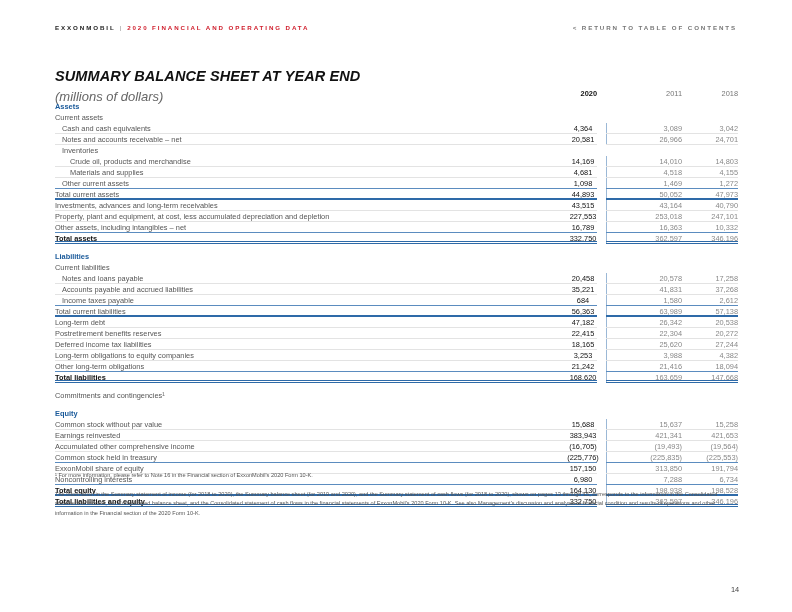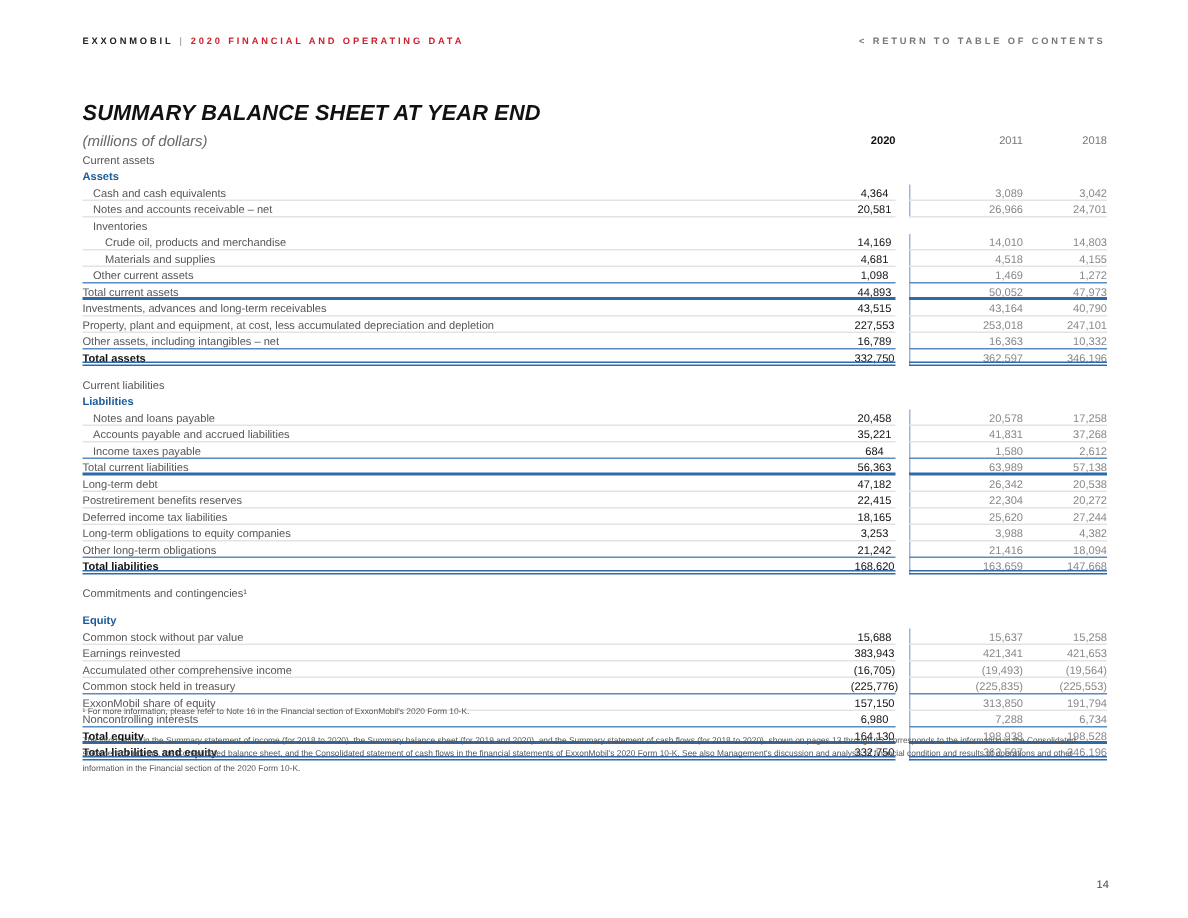--- a/index.html
+++ b/index.html
@@ -6,21 +6,21 @@
     html, body { width: 792px; height: 612px; background: #ffffff; overflow: hidden; }
     body { font-family: "Liberation Sans", sans-serif; color: #555; position: relative; }
 
     .topbar { position: absolute; top: 24px; left: 55px; right: 55px; height: 12px; font-size: 6.2px; letter-spacing: 1.9px; font-weight: bold; }
     .topbar .brand { position: absolute; left: 0; top: 0; color: #222; }
     .topbar .sep { color: #888; margin: 0 4px; font-weight: normal; }
     .topbar .report { color: #d0202e; }
     .topbar .return { position: absolute; right: 0; top: 0; color: #777; }
 
     .page-title { position: absolute; left: 55px; top: 68px; font-size: 14.5px; font-weight: bold; color: #111; letter-spacing: 0.1px; font-style: italic; }
-    .subtitle { position: absolute; left: 55px; top: 89px; font-size: 10px; font-style: italic; color: #666; }
+    .subtitle { position: absolute; left: 55px; top: 89px; font-size: 13px; font-style: italic; color: #666; }
 
     .yearhdr { position: absolute; top: 89px; font-size: 7.4px; text-align: right; width: 60px; }
     .yh-2020 { left: 537px; font-weight: bold; color: #111; }
     .yh-2019 { left: 622px; color: #777; }
     .yh-2018 { left: 678px; color: #777; }
 
     .table { position: absolute; left: 55px; top: 101px; width: 683px; }
     .row { position: relative; height: 11px; font-size: 7.4px; line-height: 11px; }
     .row .label { position: absolute; left: 0; top: 0; white-space: nowrap; color: #555; }
     .row .v2020 { position: absolute; left: 498px; width: 60px; text-align: center; font-weight: normal; color: #111; }
@@ -60,25 +60,25 @@
 
 <div class="page-title">SUMMARY BALANCE SHEET AT YEAR END</div>
 <div class="subtitle">(millions of dollars)</div>
 
 <div class="yearhdr yh-2020">2020</div>
 <div class="yearhdr yh-2019">2011</div>
 <div class="yearhdr yh-2018">2018</div>
 
 <div class="table">
 
+  <div class="row section">
+    <span class="label">Assets</span>
+  </div>
   <div class="row">
     <span class="label">Current assets</span>
-  </div>
-  <div class="row section">
-    <span class="label">Assets</span>
   </div>
   <div class="row indent1 line-light">
     <span class="label">Cash and cash equivalents</span>
     <span class="v2020">4,364</span>
     <span class="rbox"></span>
     <span class="v2019">3,089</span>
     <span class="v2018">3,042</span>
     <span class="lline"></span>
       <span class="rline"></span>
   </div>
@@ -162,25 +162,25 @@
     <span class="v2020">332,750</span>
     <span class="rbox"></span>
     <span class="v2019">362,597</span>
     <span class="v2018">346,196</span>
     <span class="lline"></span>
       <span class="rline"></span>
   </div>
 
   <div class="gap"></div>
 
+  <div class="row section">
+    <span class="label">Liabilities</span>
+  </div>
   <div class="row">
     <span class="label">Current liabilities</span>
-  </div>
-  <div class="row section">
-    <span class="label">Liabilities</span>
   </div>
   <div class="row indent1 line-light">
     <span class="label">Notes and loans payable</span>
     <span class="v2020">20,458</span>
     <span class="rbox"></span>
     <span class="v2019">20,578</span>
     <span class="v2018">17,258</span>
     <span class="lline"></span>
       <span class="rline"></span>
   </div>

